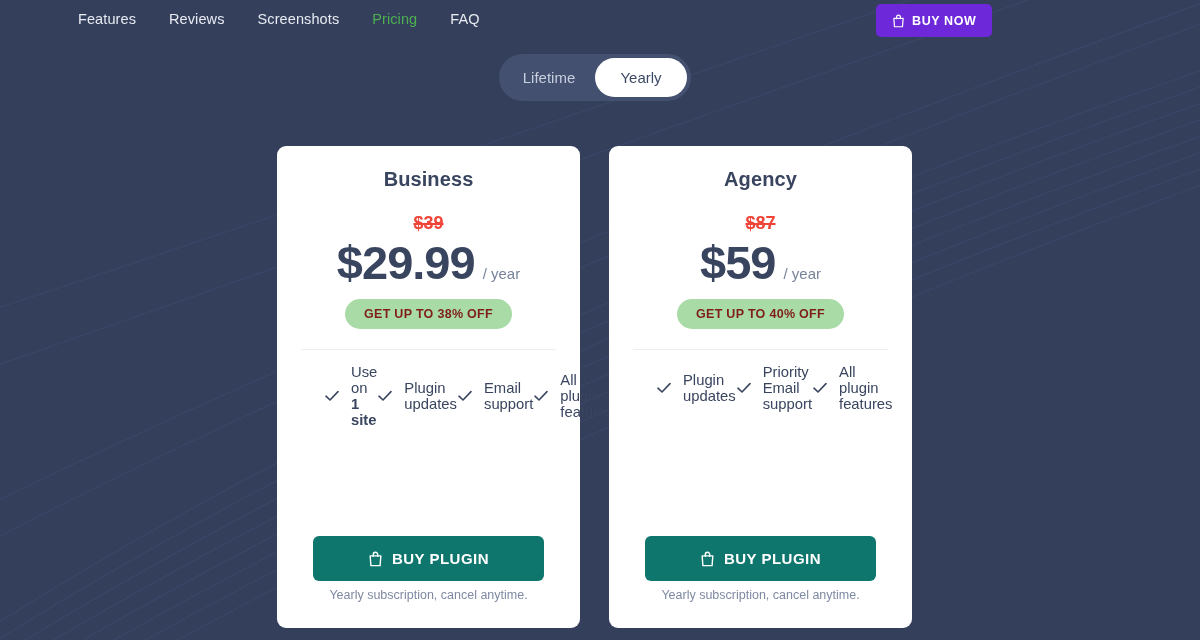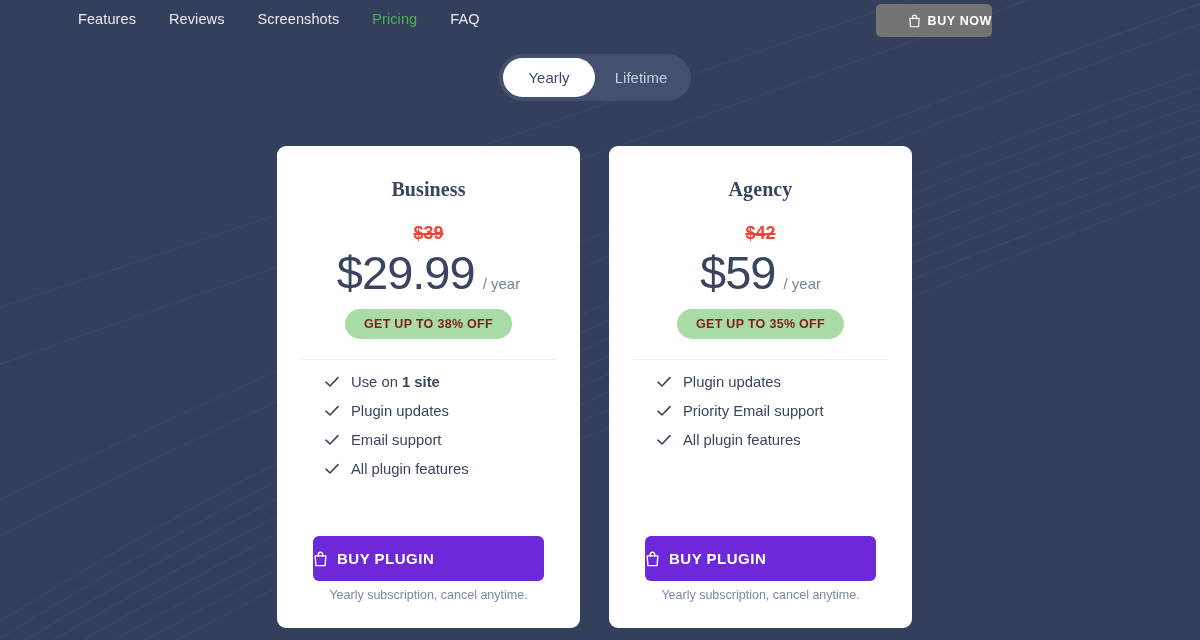--- a/index.html
+++ b/index.html
@@ -53,28 +53,28 @@
   }
   .nav-item.active { color: #4caf50; }
 
   .buy-now {
     position: absolute;
     right: 76px;
     top: 4px;
     width: 116px;
     height: 33px;
     border-radius: 5px;
-    background: #737373;
+    background: #6d28d9;
     color: #ffffff;
     font-size: 12.5px;
     font-weight: bold;
     letter-spacing: 0.6px;
     display: flex;
     align-items: center;
-    justify-content: flex-end;
+    justify-content: flex-start;
     gap: 7px;
     border: none;
     cursor: pointer;
     font-family: "Liberation Sans", sans-serif;
     padding-left: 16px;
   }
 
   .bag-icon { display: inline-flex; align-items: center; }
 
   
@@ -126,26 +126,25 @@
     background: #ffffff;
     border-radius: 9px;
     padding: 0 24px;
     position: relative;
     display: flex;
     flex-direction: column;
     align-items: center;
   }
 
   .card-title {
-    margin-top: 32px;
+    margin-top: 22px;
     font-size: 20px;
     font-weight: bold;
     color: #39455f;
     letter-spacing: 0.1px;
-    font-family: Liberation Serif, serif;
   }
 
   .old-price {
     margin-top: 22px;
     font-size: 18px;
     font-weight: bold;
     color: #f04438;
     text-decoration: line-through;
     text-decoration-thickness: 1.6px;
   }
@@ -153,21 +152,21 @@
   .price-row {
     margin-top: 4px;
     display: flex;
     align-items: baseline;
     justify-content: center;
     gap: 8px;
   }
 
   .price-main {
     font-size: 47px;
-    font-weight: normal;
+    font-weight: bold;
     color: #39455f;
     letter-spacing: -1px;
     line-height: 1.05;
   }
 
   .price-period {
     font-size: 15px;
     color: #78839b;
   }
 
@@ -193,22 +192,22 @@
     height: 1px;
     background: #eceef2;
   }
 
   .features {
     margin-top: 14px;
     width: 100%;
     padding-left: 24px;
     list-style: none;
     display: flex;
-    flex-direction: column;
-    gap: 13px;
+    flex-direction: row;
+    gap: 1px;
   }
 
   .feature {
     display: flex;
     align-items: center;
     gap: 12px;
     font-size: 14.8px;
     color: #39455f;
   }
 
@@ -221,28 +220,28 @@
 
   .feature b { font-weight: bold; }
 
   .buy-plugin {
     position: absolute;
     left: 36px;
     bottom: 47px;
     width: 231px;
     height: 45px;
     border-radius: 6px;
-    background: #6d28d9;
+    background: #0f766e;
     color: #ffffff;
     font-size: 15px;
     font-weight: bold;
     letter-spacing: 0.5px;
     display: flex;
     align-items: center;
-    justify-content: flex-start;
+    justify-content: center;
     gap: 9px;
     border: none;
     cursor: pointer;
     font-family: "Liberation Sans", sans-serif;
   }
 
   .fineprint {
     position: absolute;
     bottom: 26px;
     left: 0;
@@ -286,22 +285,22 @@
       <svg width="13" height="14" viewBox="0 0 14 15" fill="none" aria-hidden="true">
         <path d="M2 4.6h10l-.7 9.1H2.7L2 4.6z" stroke="#ffffff" stroke-width="1.3" stroke-linejoin="round"></path>
         <path d="M4.9 5V3.3a2.1 2.1 0 0 1 4.2 0V5" stroke="#ffffff" stroke-width="1.3" stroke-linecap="round"></path>
       </svg>
     </span>
     <span>BUY NOW</span>
   </button>
 </div>
 
 <div class="toggle-wrap">
+  <div class="toggle-opt">Lifetime</div>
   <div class="toggle-opt active">Yearly</div>
-  <div class="toggle-opt">Lifetime</div>
 </div>
 
 <div class="cards">
 
   <div class="card">
     <div class="card-title">Business</div>
     <div class="old-price">$39</div>
     <div class="price-row">
       <span class="price-main">$29.99</span>
       <span class="price-period">/ year</span>
@@ -351,26 +350,26 @@
           <path d="M4.9 5V3.3a2.1 2.1 0 0 1 4.2 0V5" stroke="#ffffff" stroke-width="1.3" stroke-linecap="round"></path>
         </svg>
       </span>
       <span>BUY PLUGIN</span>
     </button>
     <div class="fineprint">Yearly subscription, cancel anytime.</div>
   </div>
 
   <div class="card">
     <div class="card-title">Agency</div>
-    <div class="old-price">$42</div>
+    <div class="old-price">$87</div>
     <div class="price-row">
       <span class="price-main">$59</span>
       <span class="price-period">/ year</span>
     </div>
-    <div class="discount-badge">GET UP TO 35% OFF</div>
+    <div class="discount-badge">GET UP TO 40% OFF</div>
     <div class="divider"></div>
 
     <ul class="features">
       <li class="feature">
         <span class="check-icon">
           <svg width="14" height="12" viewBox="0 0 14 12" fill="none" aria-hidden="true">
             <path d="M1 6.2 L5 10 L13 1.6" stroke="#39455f" stroke-width="1.6" stroke-linecap="round" stroke-linejoin="round"></path>
           </svg>
         </span>
         <span>Plugin updates</span>

